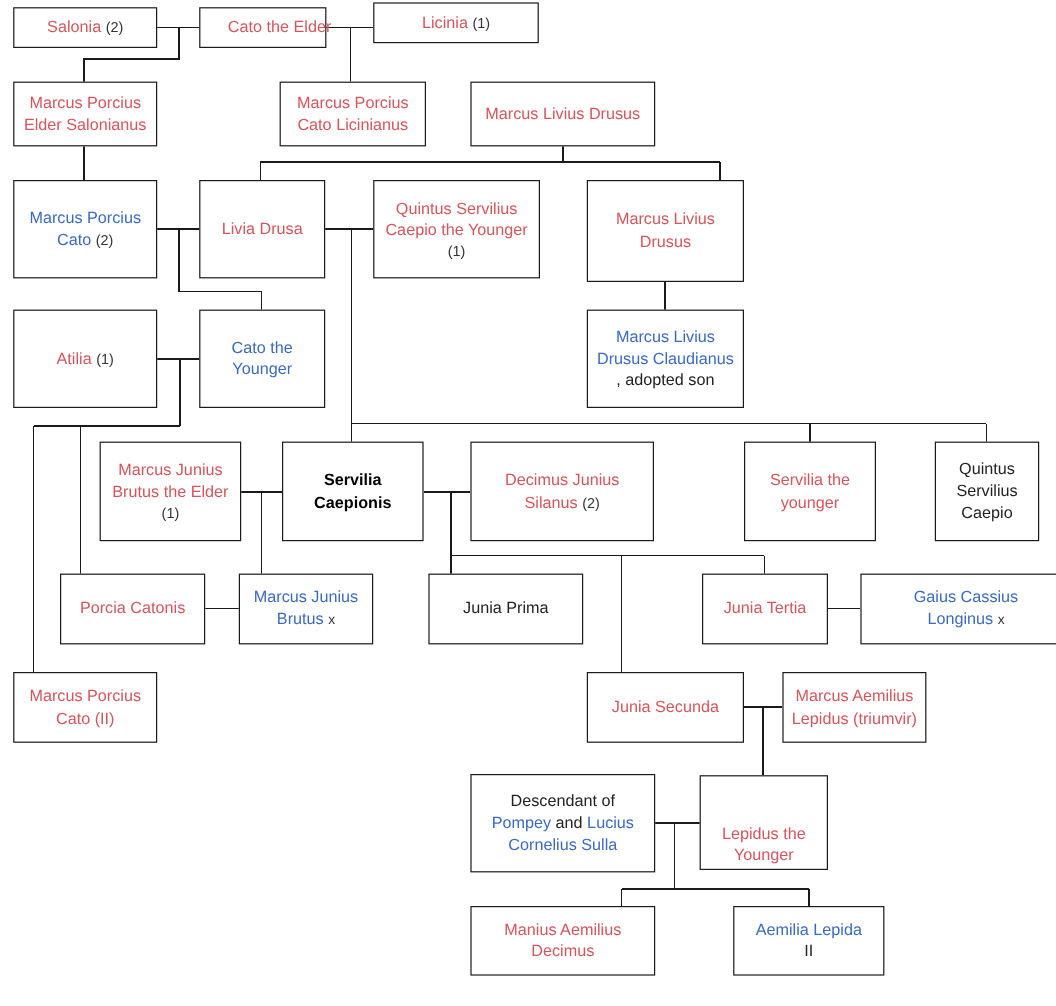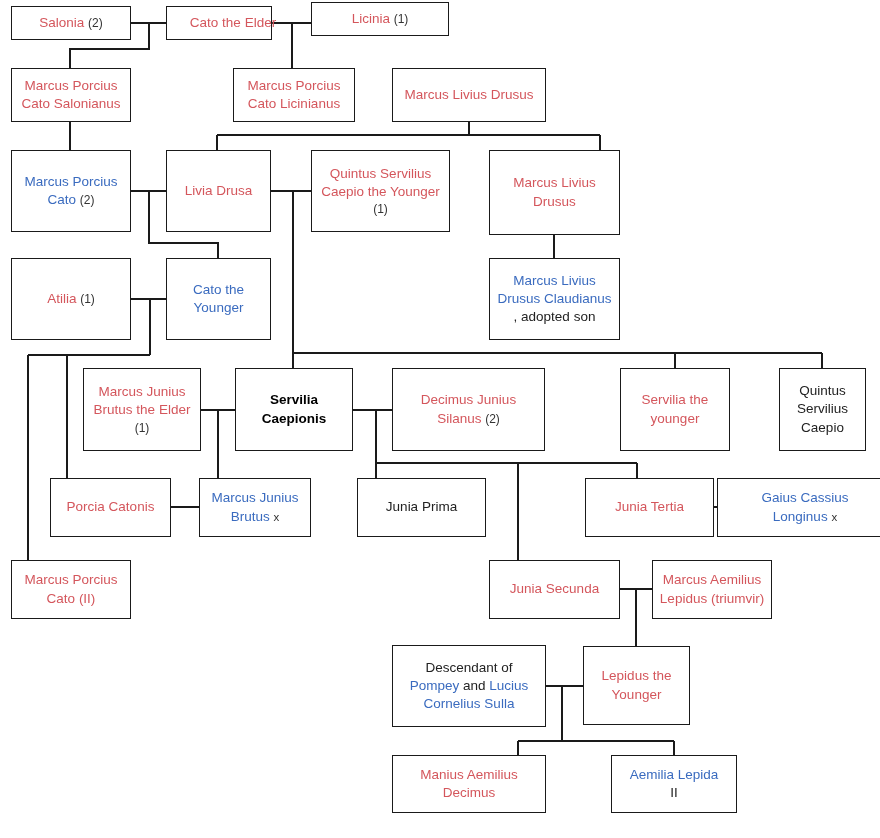--- a/index.html
+++ b/index.html
@@ -112,21 +112,21 @@
   <div class="node" style="left:166px;top:6px;width:106px;height:34px;padding-left:32px;">
     <span class="ln red">Cato the Elder</span>
   </div>
 
   <div class="node" style="left:311px;top:2px;width:138px;height:34px;text-align:center;">
     <span class="ln"><span class="red">Licinia</span> <span class="ord">(1)</span></span>
   </div>
 
   <div class="node" style="left:11px;top:68px;width:120px;height:54px;">
     <span class="ln red">Marcus Porcius</span>
-    <span class="ln red">Cato Salonianus</span>
+    <span class="ln red">Elder Salonianus</span>
   </div>
 
   <div class="node" style="left:233px;top:68px;width:122px;height:54px;">
     <span class="ln red">Marcus Porcius</span>
     <span class="ln red">Cato Licinianus</span>
   </div>
 
   <div class="node" style="left:392px;top:68px;width:154px;height:54px;">
     <span class="ln red">Marcus Livius Drusus</span>
   </div>
@@ -199,21 +199,21 @@
 
   <div class="node" style="left:199px;top:478px;width:112px;height:59px;">
     <span class="ln blue">Marcus Junius</span>
     <span class="ln"><span class="blue">Brutus</span> <span class="sup">x</span></span>
   </div>
 
   <div class="node" style="left:357px;top:478px;width:129px;height:59px;">
     <span class="ln black">Junia Prima</span>
   </div>
 
-  <div class="node" style="left:585px;top:478px;width:129px;height:59px;">
+  <div class="node" style="left:585px;top:478px;width:105px;height:59px;">
     <span class="ln red">Junia Tertia</span>
   </div>
 
   <div class="node" style="left:717px;top:478px;width:176px;height:59px;">
     <span class="ln blue">Gaius Cassius</span>
     <span class="ln"><span class="blue">Longinus</span> <span class="sup">x</span></span>
   </div>
 
   <div class="node" style="left:11px;top:560px;width:120px;height:59px;">
     <span class="ln red">Marcus Porcius</span>
@@ -228,21 +228,21 @@
     <span class="ln red">Marcus Aemilius</span>
     <span class="ln red">Lepidus (triumvir)</span>
   </div>
 
   <div class="node" style="left:392px;top:645px;width:154px;height:82px;">
     <span class="ln black">Descendant of</span>
     <span class="ln"><span class="blue">Pompey</span><span class="black"> and </span><span class="blue">Lucius</span></span>
     <span class="ln blue">Cornelius Sulla</span>
   </div>
 
-  <div class="node" style="left:583px;top:646px;width:107px;height:79px;">
+  <div class="node" style="left:583px;top:646px;width:107px;height:79px;justify-content:flex-end;">
     <span class="ln red">Lepidus the</span>
     <span class="ln red">Younger</span>
   </div>
 
   <div class="node" style="left:392px;top:755px;width:154px;height:58px;">
     <span class="ln red">Manius Aemilius</span>
     <span class="ln red">Decimus</span>
   </div>
 
   <div class="node" style="left:611px;top:755px;width:126px;height:58px;">

